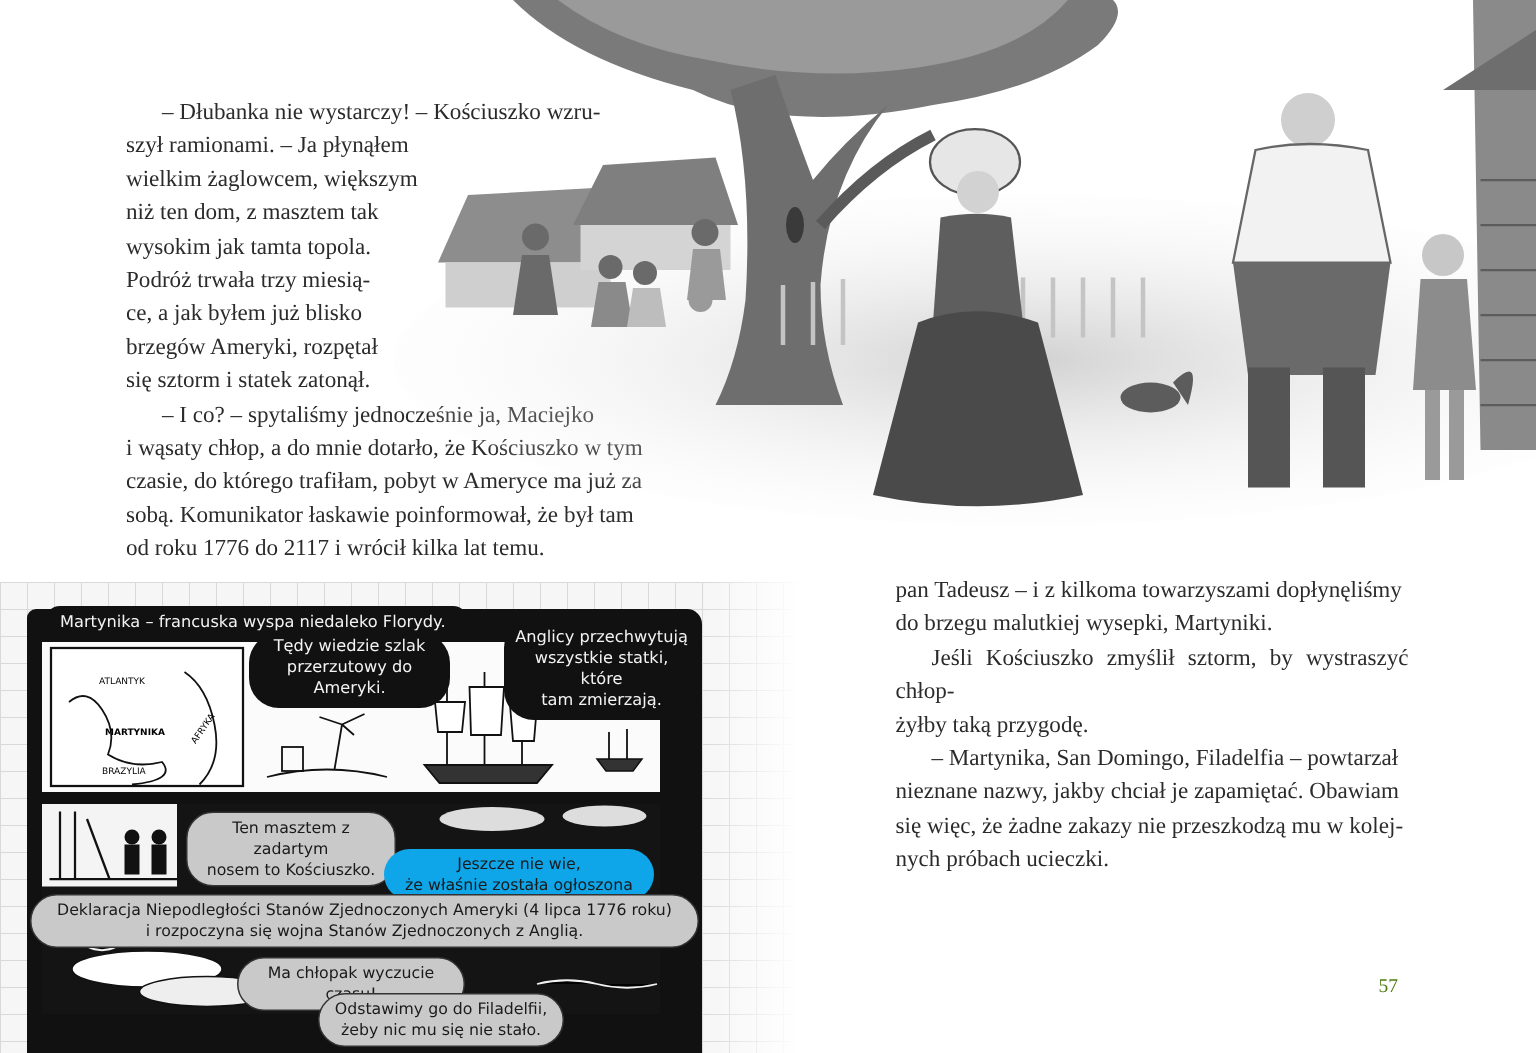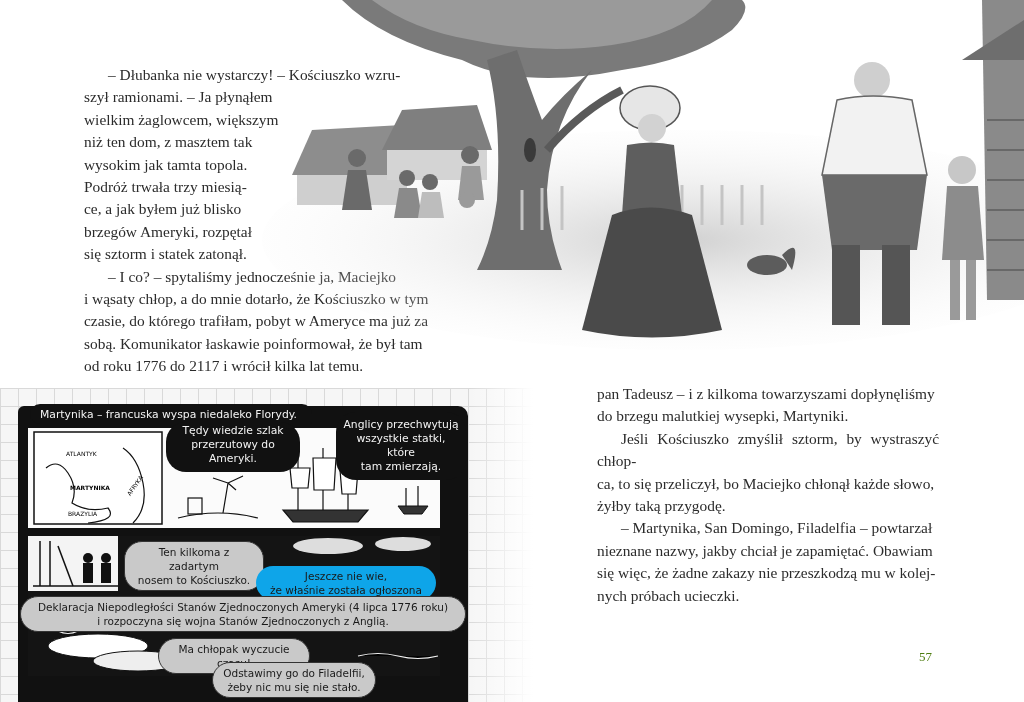--- a/index.html
+++ b/index.html
@@ -236,21 +236,21 @@
     <div class="bubble-dark" style="left:148px; top:16px; width:118px; padding:2px 8px 6px;">
       <div>Tędy wiedzie szlak</div>
       <div>przerzutowy do Ameryki.</div>
     </div>
     <div class="bubble-dark" style="left:308px; top:6px; width:118px; padding:6px 6px;margin-left:10px;">
       <div>Anglicy przechwytują</div>
       <div>wszystkie statki, które</div>
       <div>tam zmierzają.</div>
     </div>
     <div class="bubble-light" style="left:106px; top:135px; width:118px;">
-      <div>Ten kilkoma z zadartym</div>
+      <div>Ten masztem z zadartym</div>
       <div>nosem to Kościuszko.</div>
     </div>
     <div class="bubble-light" style="left:238px; top:160px; width:160px; border:none; background:#0ea5e9;">
       <div>Jeszcze nie wie,</div>
       <div>że właśnie została ogłoszona</div>
     </div>
     <div class="bubble-light" style="left:2px; top:190px; width:420px; text-align:center; padding:3px 12px;">
       <div>Deklaracja Niepodległości Stanów Zjednoczonych Ameryki (4 lipca 1776 roku)</div>
       <div>i rozpoczyna się wojna Stanów Zjednoczonych z Anglią.</div>
     </div>
@@ -261,21 +261,20 @@
       <div>Odstawimy go do Filadelfii,</div>
       <div>żeby nic mu się nie stało.</div>
     </div>
   </div>
 </div>
 
 <div id="text-right" class="prose just">
   <p>pan Tadeusz – i z kilkoma towarzyszami dopłynęliśmy</p>
   <p>do brzegu malutkiej wysepki, Martyniki.</p>
   <p class="indent">Jeśli Kościuszko zmyślił sztorm, by wystraszyć chłop-</p>
-  <p>ca, to się przeliczył, bo Maciejko chłonął każde słowo,</p>
   <p>żyłby taką przygodę.</p>
   <p class="indent">– Martynika, San Domingo, Filadelfia – powtarzał</p>
   <p>nieznane nazwy, jakby chciał je zapamiętać. Obawiam</p>
   <p>się więc, że żadne zakazy nie przeszkodzą mu w kolej-</p>
   <p>nych próbach ucieczki.</p>
 </div>
 
 <div id="page-number">57</div>
 
 </body></html>

